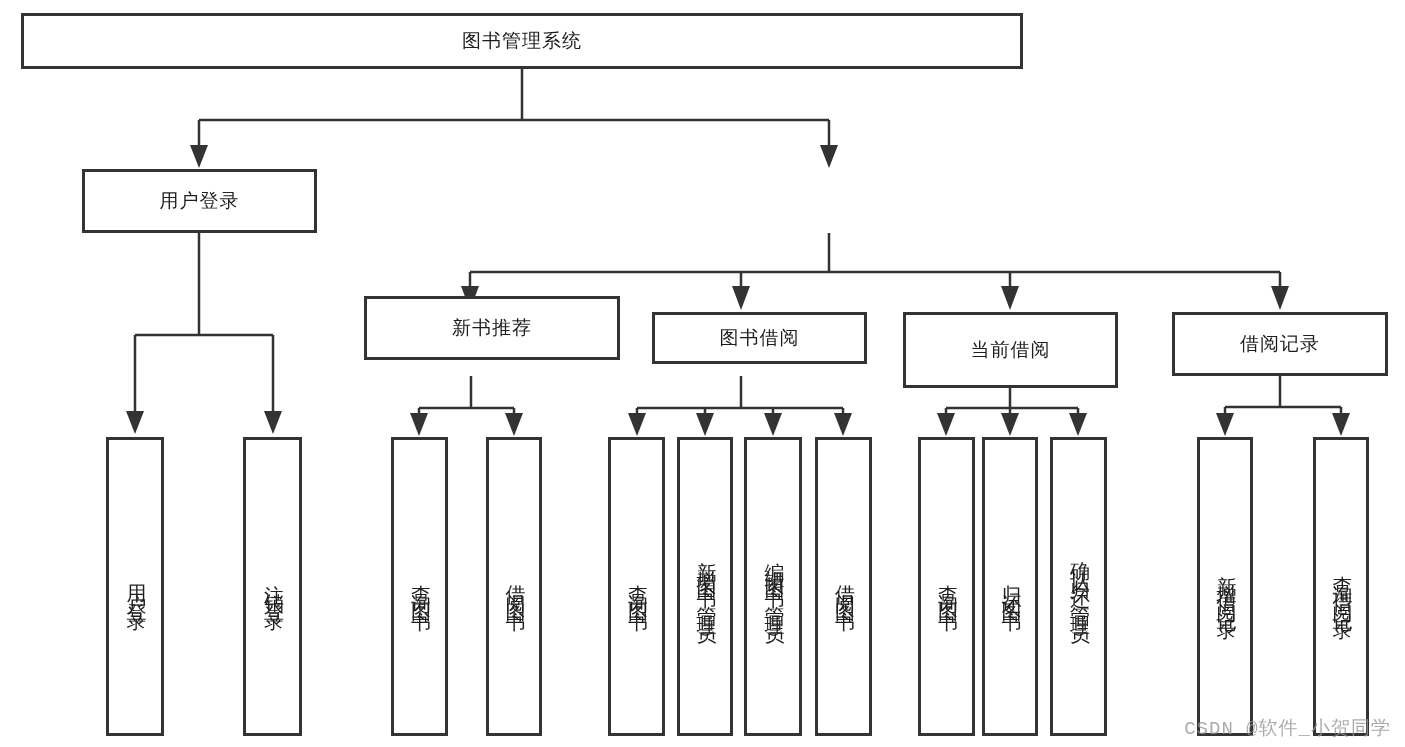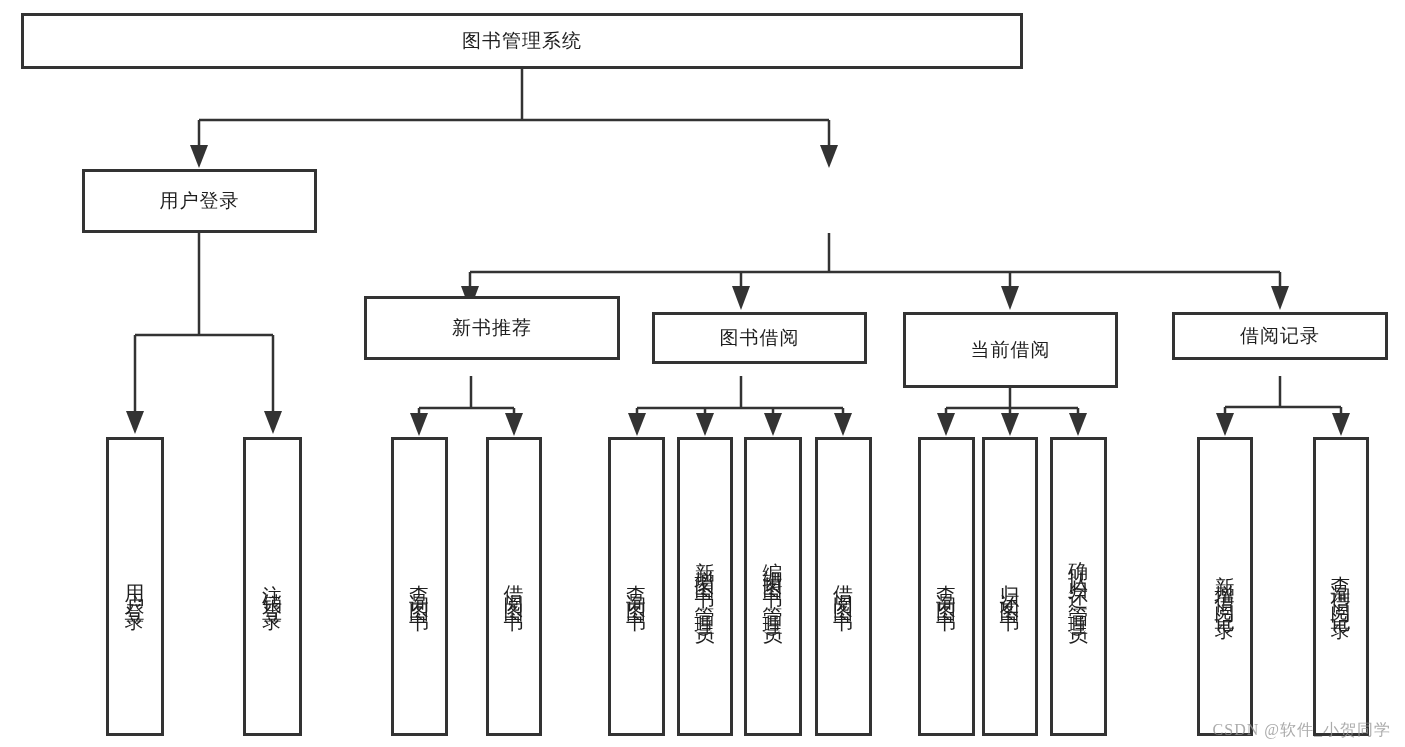--- a/index.html
+++ b/index.html
@@ -1,21 +1,21 @@
 <!DOCTYPE html>
 <html><head>
 <meta charset="utf-8">
 <style>
   html, body { margin: 0; padding: 0; background: #ffffff; }
   .canvas {
     position: relative;
     width: 1405px;
     height: 747px;
     background: #ffffff;
-    font-family: Liberation Serif, serif;
+    font-family: Liberation Mono, monospace;
     overflow: hidden;
   }
   svg.connectors {
     position: absolute;
     left: 0; top: 0;
     width: 1405px; height: 747px;
   }
   .node {
     position: absolute;
     box-sizing: border-box;
@@ -35,21 +35,21 @@
     writing-mode: vertical-rl;
     text-orientation: mixed;
     font-size: 20px;
     line-height: 1;
     letter-spacing: 9px;
   }
   .watermark {
     position: absolute;
     right: 14px;
     bottom: 6px;
-    font-size: 16px;
+    font-size: 19px;
     letter-spacing: 1px;
     color: rgba(150, 150, 150, 0.8);
     z-index: 5;
     white-space: nowrap;
   }
 </style>
 </head>
 <body>
 
 <div class="canvas">
@@ -116,21 +116,21 @@
     <polygon points="1332,413 1350,413 1341,436" fill="#333333" stroke="none"></polygon>
   </svg>
 
   <div class="node hnode" style="left:21px; top:13px; width:1002px; height:56px;">图书管理系统</div>
 
   <div class="node hnode" style="left:82px; top:169px; width:235px; height:64px;">用户登录</div>
 
   <div class="node hnode" style="left:364px; top:296px; width:256px; height:64px;">新书推荐</div>
   <div class="node hnode" style="left:652px; top:312px; width:215px; height:52px;">图书借阅</div>
   <div class="node hnode" style="left:903px; top:312px; width:215px; height:76px;">当前借阅</div>
-  <div class="node hnode" style="left:1172px; top:312px; width:216px; height:48px;">借阅记录</div>
+  <div class="node hnode" style="left:1172px; top:312px; width:216px; height:64px;">借阅记录</div>
 
   <div class="node vnode" style="left:106px; top:437px; width:58px; height:299px;">
     <span class="vtext">用户登录</span>
   </div>
   <div class="node vnode" style="left:243px; top:437px; width:59px; height:299px;">
     <span class="vtext">注销登录</span>
   </div>
 
   <div class="node vnode" style="left:391px; top:437px; width:57px; height:299px;">
     <span class="vtext">查询图书</span>

